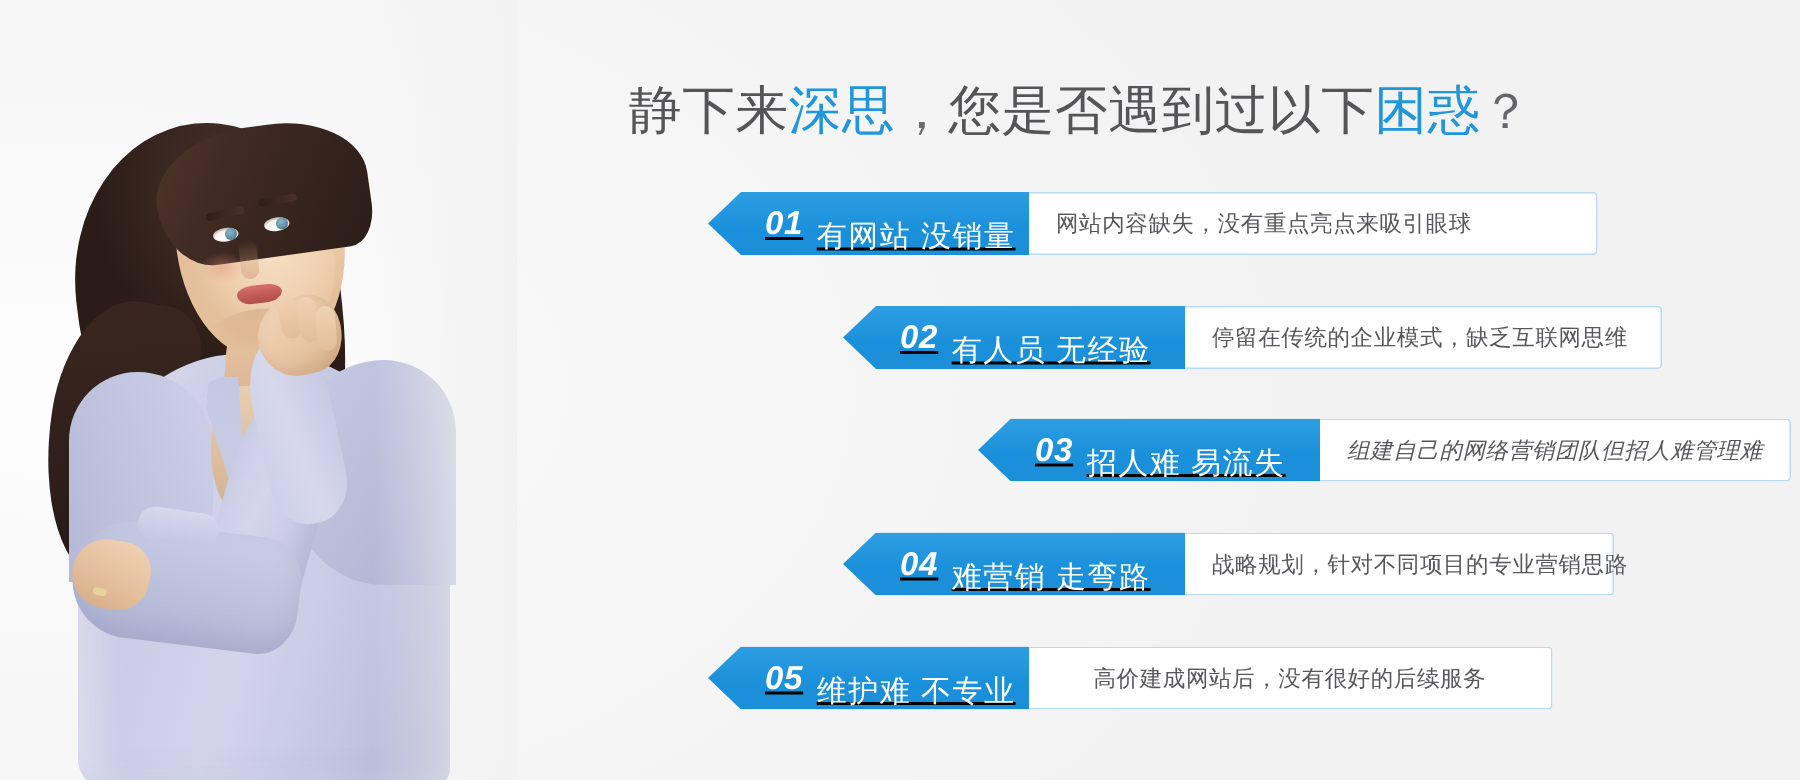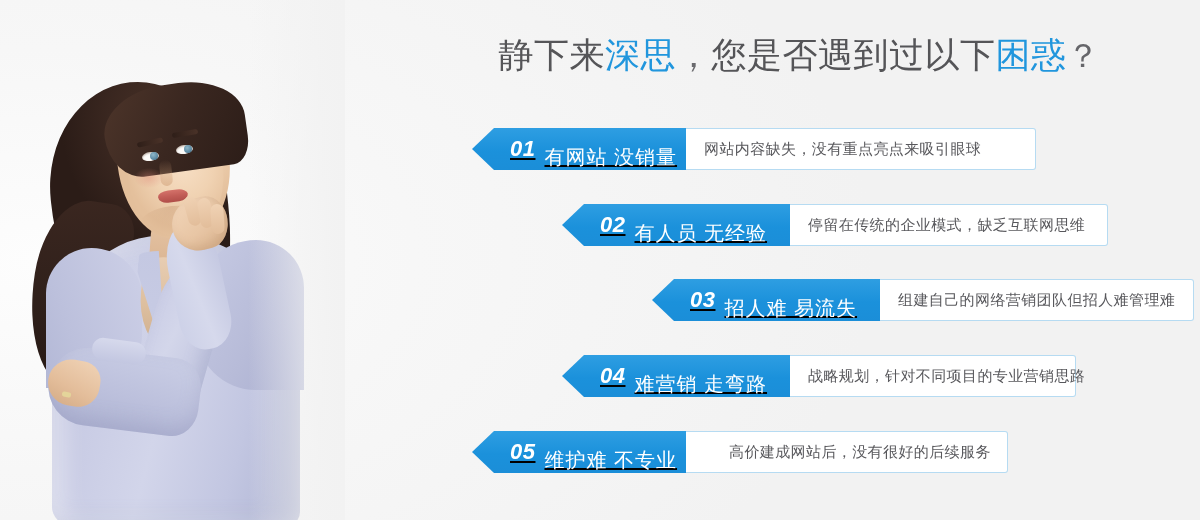--- a/index.html
+++ b/index.html
@@ -20,27 +20,26 @@
     background:
       radial-gradient(ellipse 70% 90% at 3% 50%, #fdfdfd 0%, #f7f7f7 45%, #f2f2f2 100%),
       linear-gradient(180deg, #f4f4f4 0%, #f1f1f1 55%, #efefef 100%);
   }
 
   
   .headline {
     position: absolute;
     left: 340px; top: 40px;
     width: 760px;
-    text-align: right;
+    text-align: center;
     font-size: 35px;
-    line-height: 36px;
+    line-height: 67px;
     color: #555558;
     letter-spacing: 0.5px;
     white-space: nowrap;
-    font-family: Liberation Mono, monospace;
   }
   .headline .hl { color: #2196dd; }
   .headline .q  { color: #66666a; font-size: 33px; }
   .headline .comma { color: #6a6a6e; }
 
   
   .rows {
     position: absolute;
     left: 0; top: 120px;
     width: 1200px;
@@ -376,44 +375,44 @@
   <div class="headline">
     <span>静下来</span><span class="hl">深思</span><span class="comma">，</span><span>您是否遇到过以下</span><span class="hl">困惑</span><span class="q">？</span>
   </div>
 
   <div class="rows" id="rows">
       <div class="row" style="left: 472px; top: 8px;">
         <div class="tag" style="width: 214px;">
           <span class="num">01</span>
           <span class="tagtext">有网站 没销量</span>
         </div>
-        <div class="desc" style="width: 350px;">网站内容缺失，没有重点亮点来吸引眼球</div>
+        <div class="desc" style="width: 379px;">网站内容缺失，没有重点亮点来吸引眼球</div>
       </div>
       <div class="row" style="left: 562px; top: 84px;">
         <div class="tag" style="width: 228px;">
           <span class="num">02</span>
           <span class="tagtext">有人员 无经验</span>
         </div>
         <div class="desc" style="width: 318px;">停留在传统的企业模式，缺乏互联网思维</div>
       </div>
       <div class="row" style="left: 652px; top: 159px;">
         <div class="tag" style="width: 228px;">
           <span class="num">03</span>
           <span class="tagtext">招人难 易流失</span>
         </div>
-        <div class="desc" style="width: 314px;">组建自己的网络营销团队但招人难管理难</div>
+        <div class="desc" style="width: 314px; font-style: italic;">组建自己的网络营销团队但招人难管理难</div>
       </div>
       <div class="row" style="left: 562px; top: 235px;">
         <div class="tag" style="width: 228px;">
           <span class="num">04</span>
           <span class="tagtext">难营销 走弯路</span>
         </div>
         <div class="desc" style="width: 286px;">战略规划，针对不同项目的专业营销思路</div>
       </div>
       <div class="row" style="left: 472px; top: 311px;">
         <div class="tag" style="width: 214px;">
           <span class="num">05</span>
           <span class="tagtext">维护难 不专业</span>
         </div>
-        <div class="desc" style="width: 322px; padding-left: 43px;">高价建成网站后，没有很好的后续服务</div>
+        <div class="desc" style="width: 349px; padding-left: 43px;">高价建成网站后，没有很好的后续服务</div>
       </div>
     </div>
 </div>
 
 </body></html>

